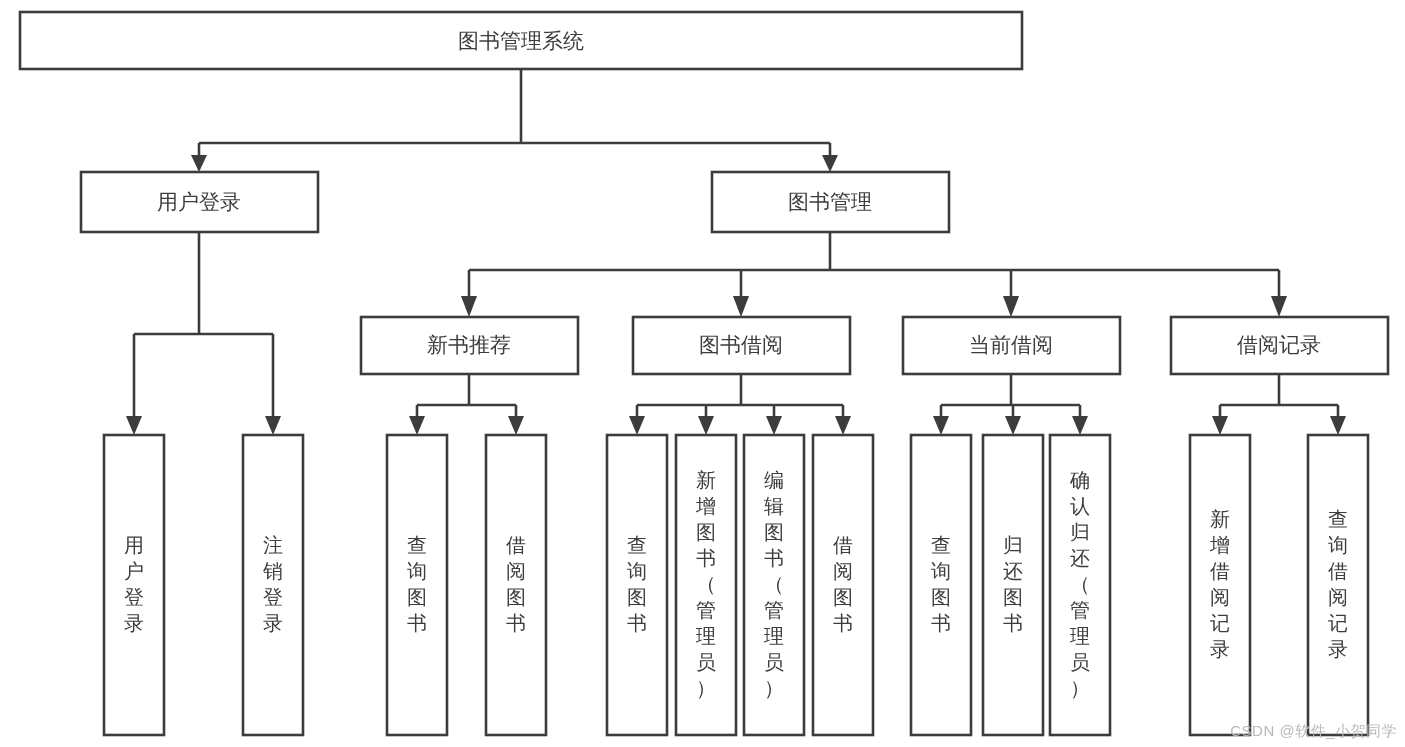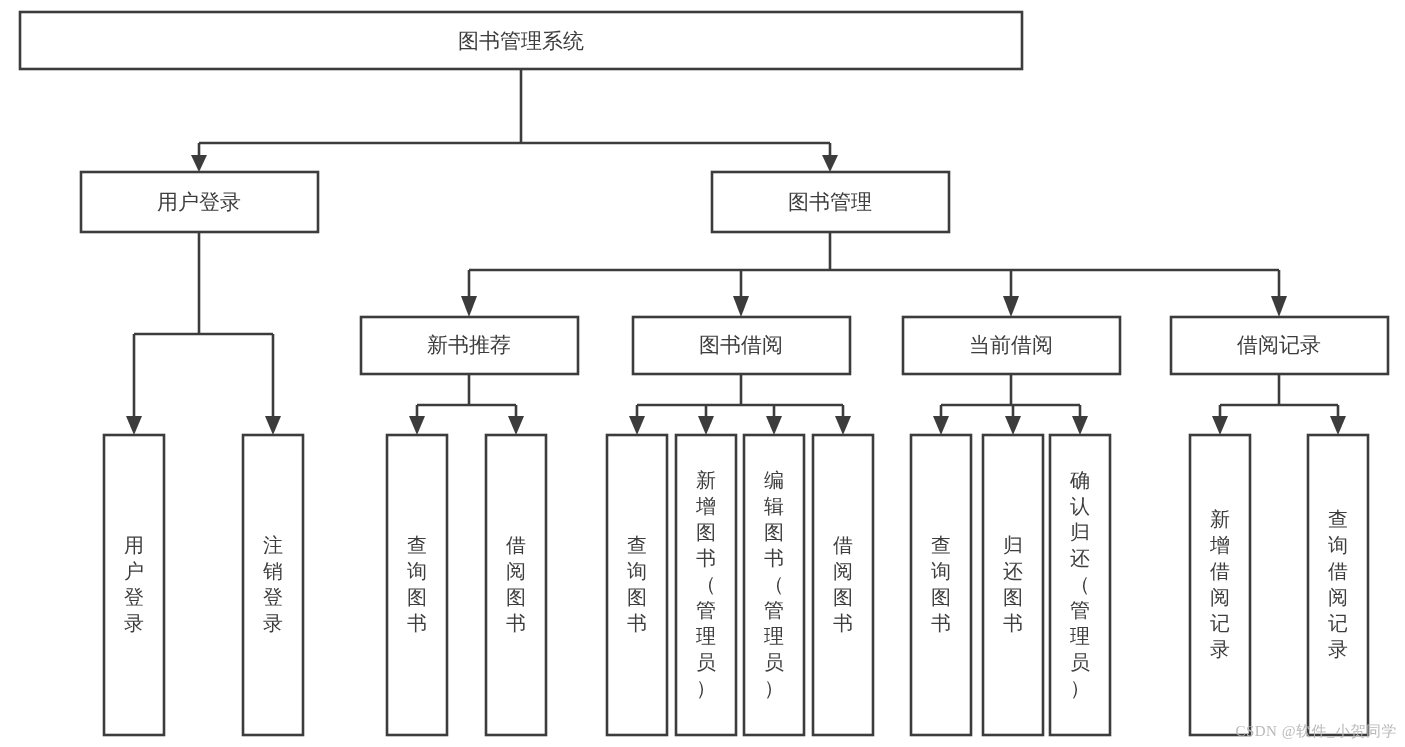--- a/index.html
+++ b/index.html
@@ -47,21 +47,21 @@
   .arrow-head {
     fill: #3c3c3c;
     stroke: none;
   }
   .watermark {
     position: absolute;
     right: 8px;
     bottom: 6px;
     font-size: 15px;
     color: #b9b9b9;
-    font-family: Liberation Serif, serif;
+    font-family: Liberation Sans, sans-serif;
     letter-spacing: 0.5px;
     white-space: nowrap;
     pointer-events: none;
   }
 </style>
 </head>
 <body>
 
 <div id="stage">
 

